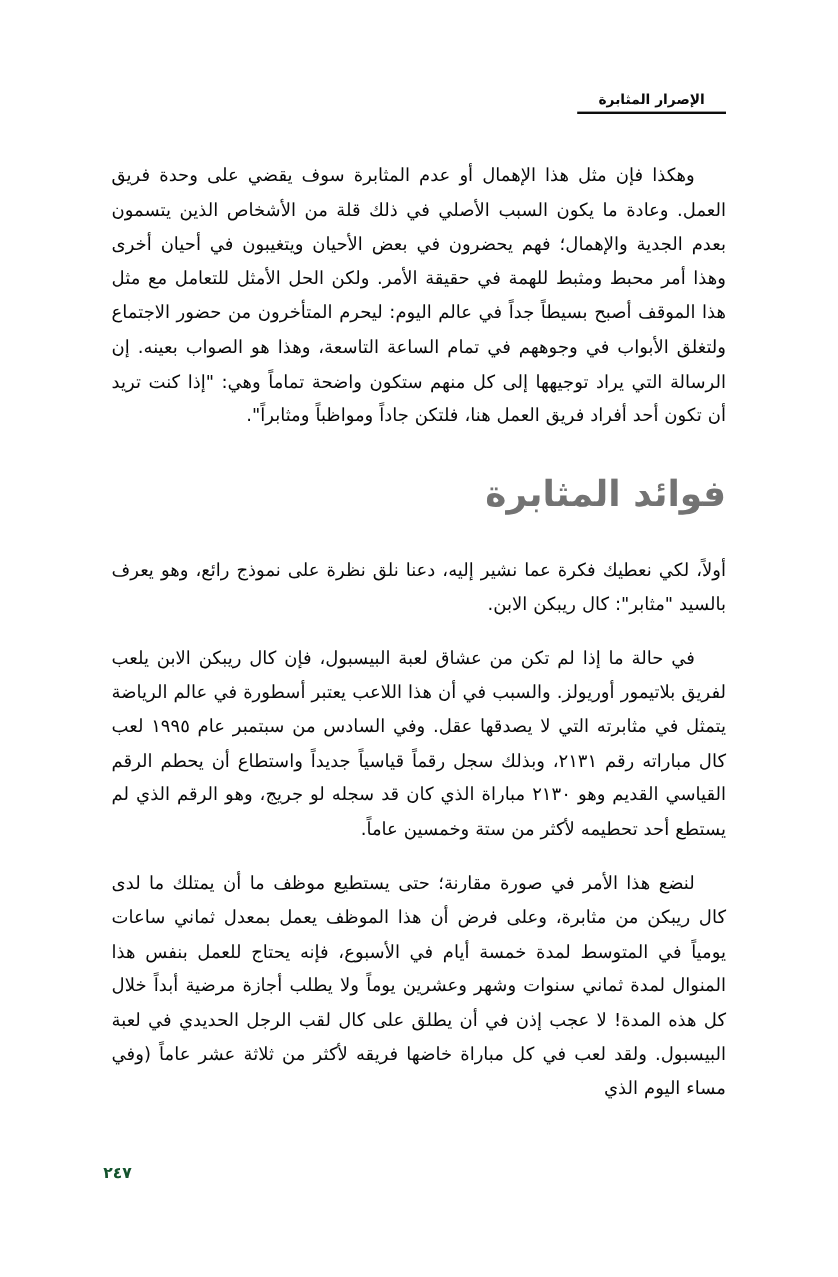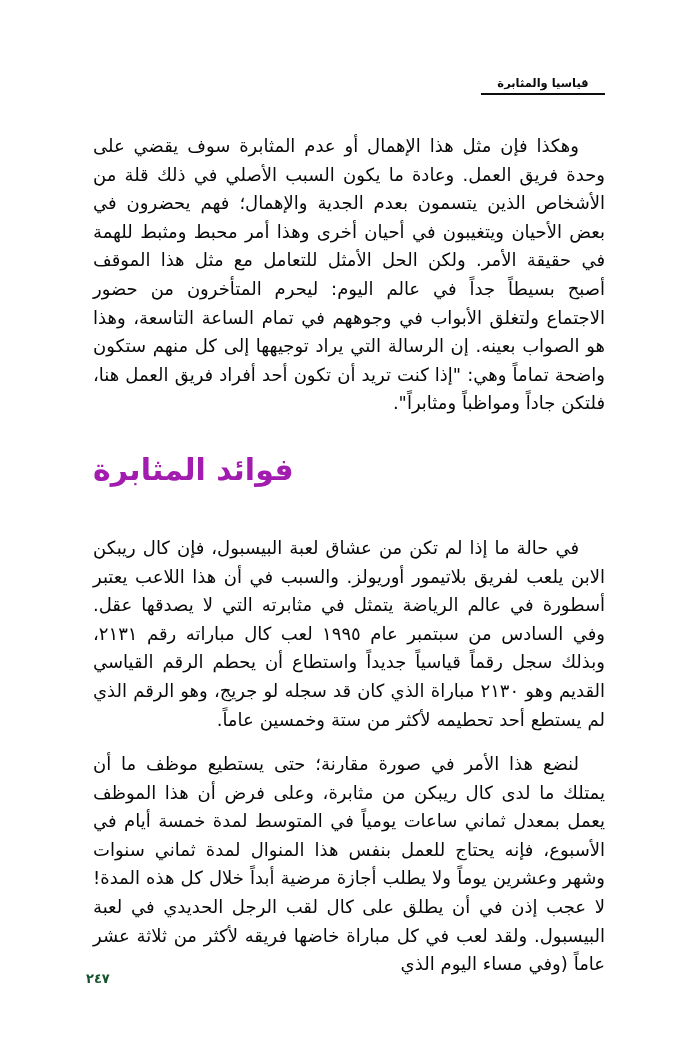--- a/index.html
+++ b/index.html
@@ -51,43 +51,43 @@
   .content {
     position: absolute;
     top: 132px;
     right: 93px;
     left: 93px;
     direction: rtl;
   }
 
   p.para {
     margin: 0 0 0 0;
-    font-size: 18px;
+    font-size: 15px;
     line-height: 28.6px;
     color: #090909;
     text-align: justify;
     text-align-last: right;
     text-justify: inter-word;
     word-spacing: 0.2px;
     font-weight: 500;
   }
 
   p.para.indent {
     text-indent: 26px;
   }
 
   
   .section-heading {
     margin: 0;
     padding: 0;
-    text-align: left;
+    text-align: right;
     direction: rtl;
     font-size: 30px;
     font-weight: bold;
-    color: #a21caf;
+    color: #737373;
     line-height: 36px;
     letter-spacing: -0.5px;
   }
 
   .spacer-before-heading { height: 34px; }
   .spacer-after-heading  { height: 30px; }
   .spacer-between-paras  { height: 16px; }
 
   
   .folio {
@@ -100,34 +100,35 @@
     direction: rtl;
     letter-spacing: 0.5px;
   }
 </style>
 </head>
 <body>
 
 <div class="page">
 
   <div class="running-head">
-    <div class="running-head-text">قياسيا والمثابرة</div>
+    <div class="running-head-text">الإصرار المثابرة</div>
     <div class="running-head-rule"></div>
   </div>
 
   <div class="content">
 
     <p class="para indent">وهكذا فإن مثل هذا الإهمال أو عدم المثابرة سوف يقضي على وحدة فريق العمل. وعادة ما يكون السبب الأصلي في ذلك قلة من الأشخاص الذين يتسمون بعدم الجدية والإهمال؛ فهم يحضرون في بعض الأحيان ويتغيبون في أحيان أخرى وهذا أمر محبط ومثبط للهمة في حقيقة الأمر. ولكن الحل الأمثل للتعامل مع مثل هذا الموقف أصبح بسيطاً جداً في عالم اليوم: ليحرم المتأخرون من حضور الاجتماع ولتغلق الأبواب في وجوههم في تمام الساعة التاسعة، وهذا هو الصواب بعينه. إن الرسالة التي يراد توجيهها إلى كل منهم ستكون واضحة تماماً وهي: "إذا كنت تريد أن تكون أحد أفراد فريق العمل هنا، فلتكن جاداً ومواظباً ومثابراً".</p>
 
     <div class="spacer-before-heading"></div>
 
     <h2 class="section-heading">فوائد المثابرة</h2>
 
     <div class="spacer-after-heading"></div>
 
+    <p class="para">أولاً، لكي نعطيك فكرة عما نشير إليه، دعنا نلق نظرة على نموذج رائع، وهو يعرف بالسيد "مثابر": كال ريبكن الابن.</p>
 
     <div class="spacer-between-paras"></div>
 
     <p class="para indent">في حالة ما إذا لم تكن من عشاق لعبة البيسبول، فإن كال ريبكن الابن يلعب لفريق بلاتيمور أوريولز. والسبب في أن هذا اللاعب يعتبر أسطورة في عالم الرياضة يتمثل في مثابرته التي لا يصدقها عقل. وفي السادس من سبتمبر عام ١٩٩٥ لعب كال مباراته رقم ٢١٣١، وبذلك سجل رقماً قياسياً جديداً واستطاع أن يحطم الرقم القياسي القديم وهو ٢١٣٠ مباراة الذي كان قد سجله لو جريج، وهو الرقم الذي لم يستطع أحد تحطيمه لأكثر من ستة وخمسين عاماً.</p>
 
     <div class="spacer-between-paras"></div>
 
     <p class="para indent">لنضع هذا الأمر في صورة مقارنة؛ حتى يستطيع موظف ما أن يمتلك ما لدى كال ريبكن من مثابرة، وعلى فرض أن هذا الموظف يعمل بمعدل ثماني ساعات يومياً في المتوسط لمدة خمسة أيام في الأسبوع، فإنه يحتاج للعمل بنفس هذا المنوال لمدة ثماني سنوات وشهر وعشرين يوماً ولا يطلب أجازة مرضية أبداً خلال كل هذه المدة! لا عجب إذن في أن يطلق على كال لقب الرجل الحديدي في لعبة البيسبول. ولقد لعب في كل مباراة خاضها فريقه لأكثر من ثلاثة عشر عاماً (وفي مساء اليوم الذي</p>
 
   </div>

